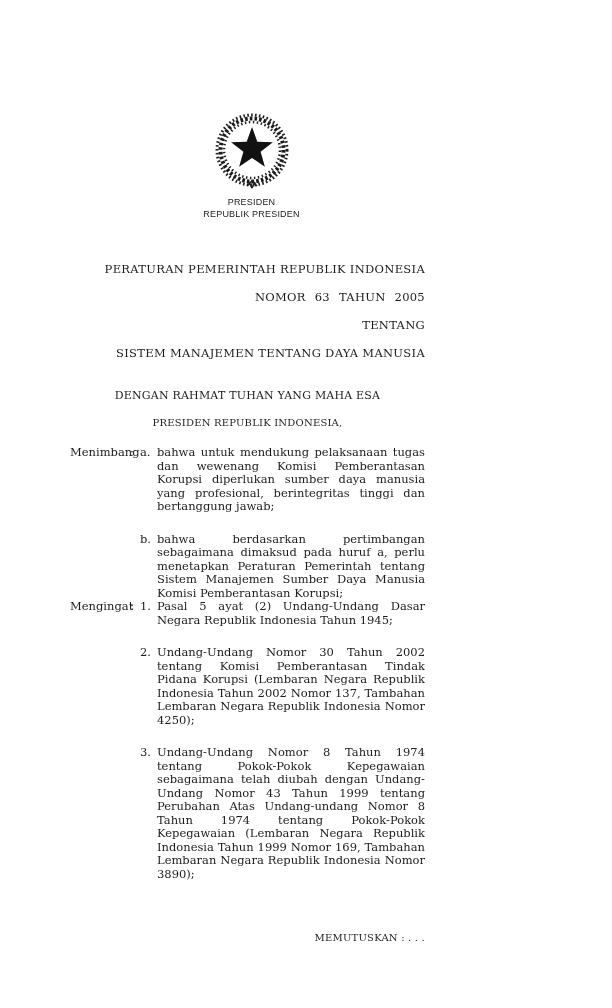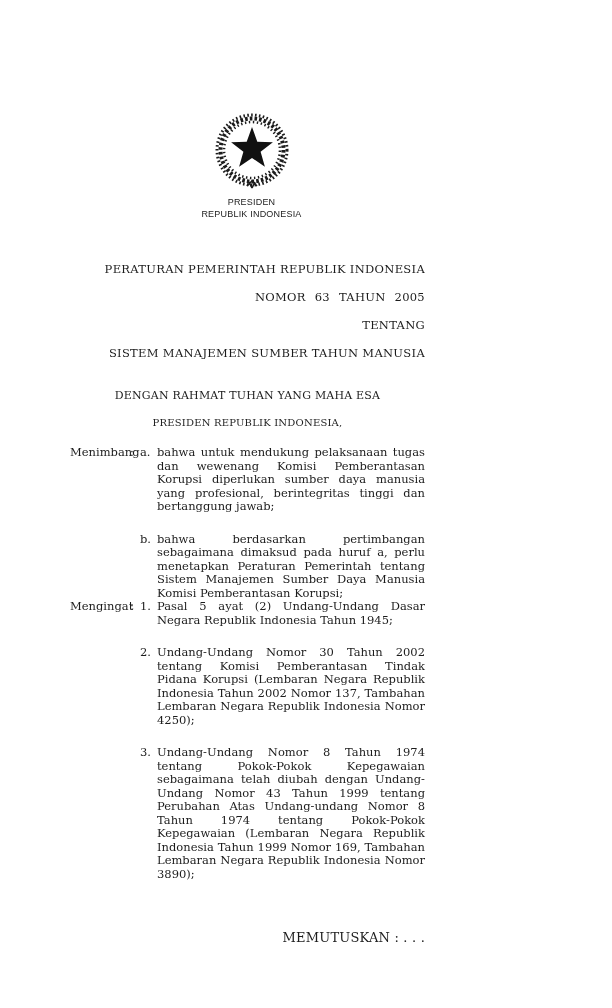--- a/index.html
+++ b/index.html
@@ -46,49 +46,49 @@
     grid-template-columns: 60px 10px 17px 1fr;
     font-size: 11.5px; line-height: 13.5px;
     margin-bottom: 19px;
   }
   .entry:last-child { margin-bottom: 0; }
   .entry .lbl { white-space: nowrap; }
   .entry .txt { text-align: justify; }
   .recalling-group { margin-top: 0; }
   .decision {
     text-align: right;
-    font-size: 13px; line-height: 13px;
+    font-size: 10px; line-height: 13px;
     margin-top: 50px;
     letter-spacing: 0.2px;
   }
 </style>
 </head>
 <body>
 
 <div class="page">
 
   <div class="emblem">
     <svg width="84" height="82" viewBox="0 0 84 82" aria-hidden="true">
       <circle cx="42" cy="38" r="35" fill="none" stroke="#1c1c1c" stroke-width="3" stroke-dasharray="1.6 2.3"></circle>
       <circle cx="42" cy="38" r="31.5" fill="none" stroke="#1c1c1c" stroke-width="4" stroke-dasharray="2.6 2.1" transform="rotate(9 42 38)"></circle>
       <circle cx="42" cy="38" r="28" fill="none" stroke="#1c1c1c" stroke-width="2.6" stroke-dasharray="1.4 2.6" transform="rotate(-7 42 38)"></circle>
       <polygon points="42,15 47.3,29.7 62.9,30.2 50.6,39.8 54.9,54.8 42,46 29.1,54.8 33.4,39.8 21.1,30.2 36.7,29.7" fill="#111"></polygon>
       <path d="M37,74 l5,-5 5,5 M39,70 l3,6 M45,70 l-3,6" fill="none" stroke="#1c1c1c" stroke-width="1.6"></path>
     </svg>
     <div class="emblem-caption">
       <div>PRESIDEN</div>
-      <div>REPUBLIK INDONESIA</div>
+      <div>REPUBLIK PRESIDEN</div>
     </div>
   </div>
 
   <div class="doc-title">
     <div class="t">PERATURAN PEMERINTAH REPUBLIK INDONESIA</div>
     <div class="t spaced">NOMOR 63 TAHUN 2005</div>
     <div class="t">TENTANG</div>
-    <div class="t">SISTEM MANAJEMEN SUMBER TAHUN MANUSIA</div>
+    <div class="t">SISTEM MANAJEMEN TENTANG DAYA MANUSIA</div>
   </div>
 
   <div class="invocation">DENGAN RAHMAT TUHAN YANG MAHA ESA</div>
   <div class="authority">PRESIDEN REPUBLIK INDONESIA,</div>
 
   <div class="entries">
     <div class="entry">
       <span class="lbl">Menimbang</span>
       <span class="colon">:</span>
       <span class="marker">a.</span>

